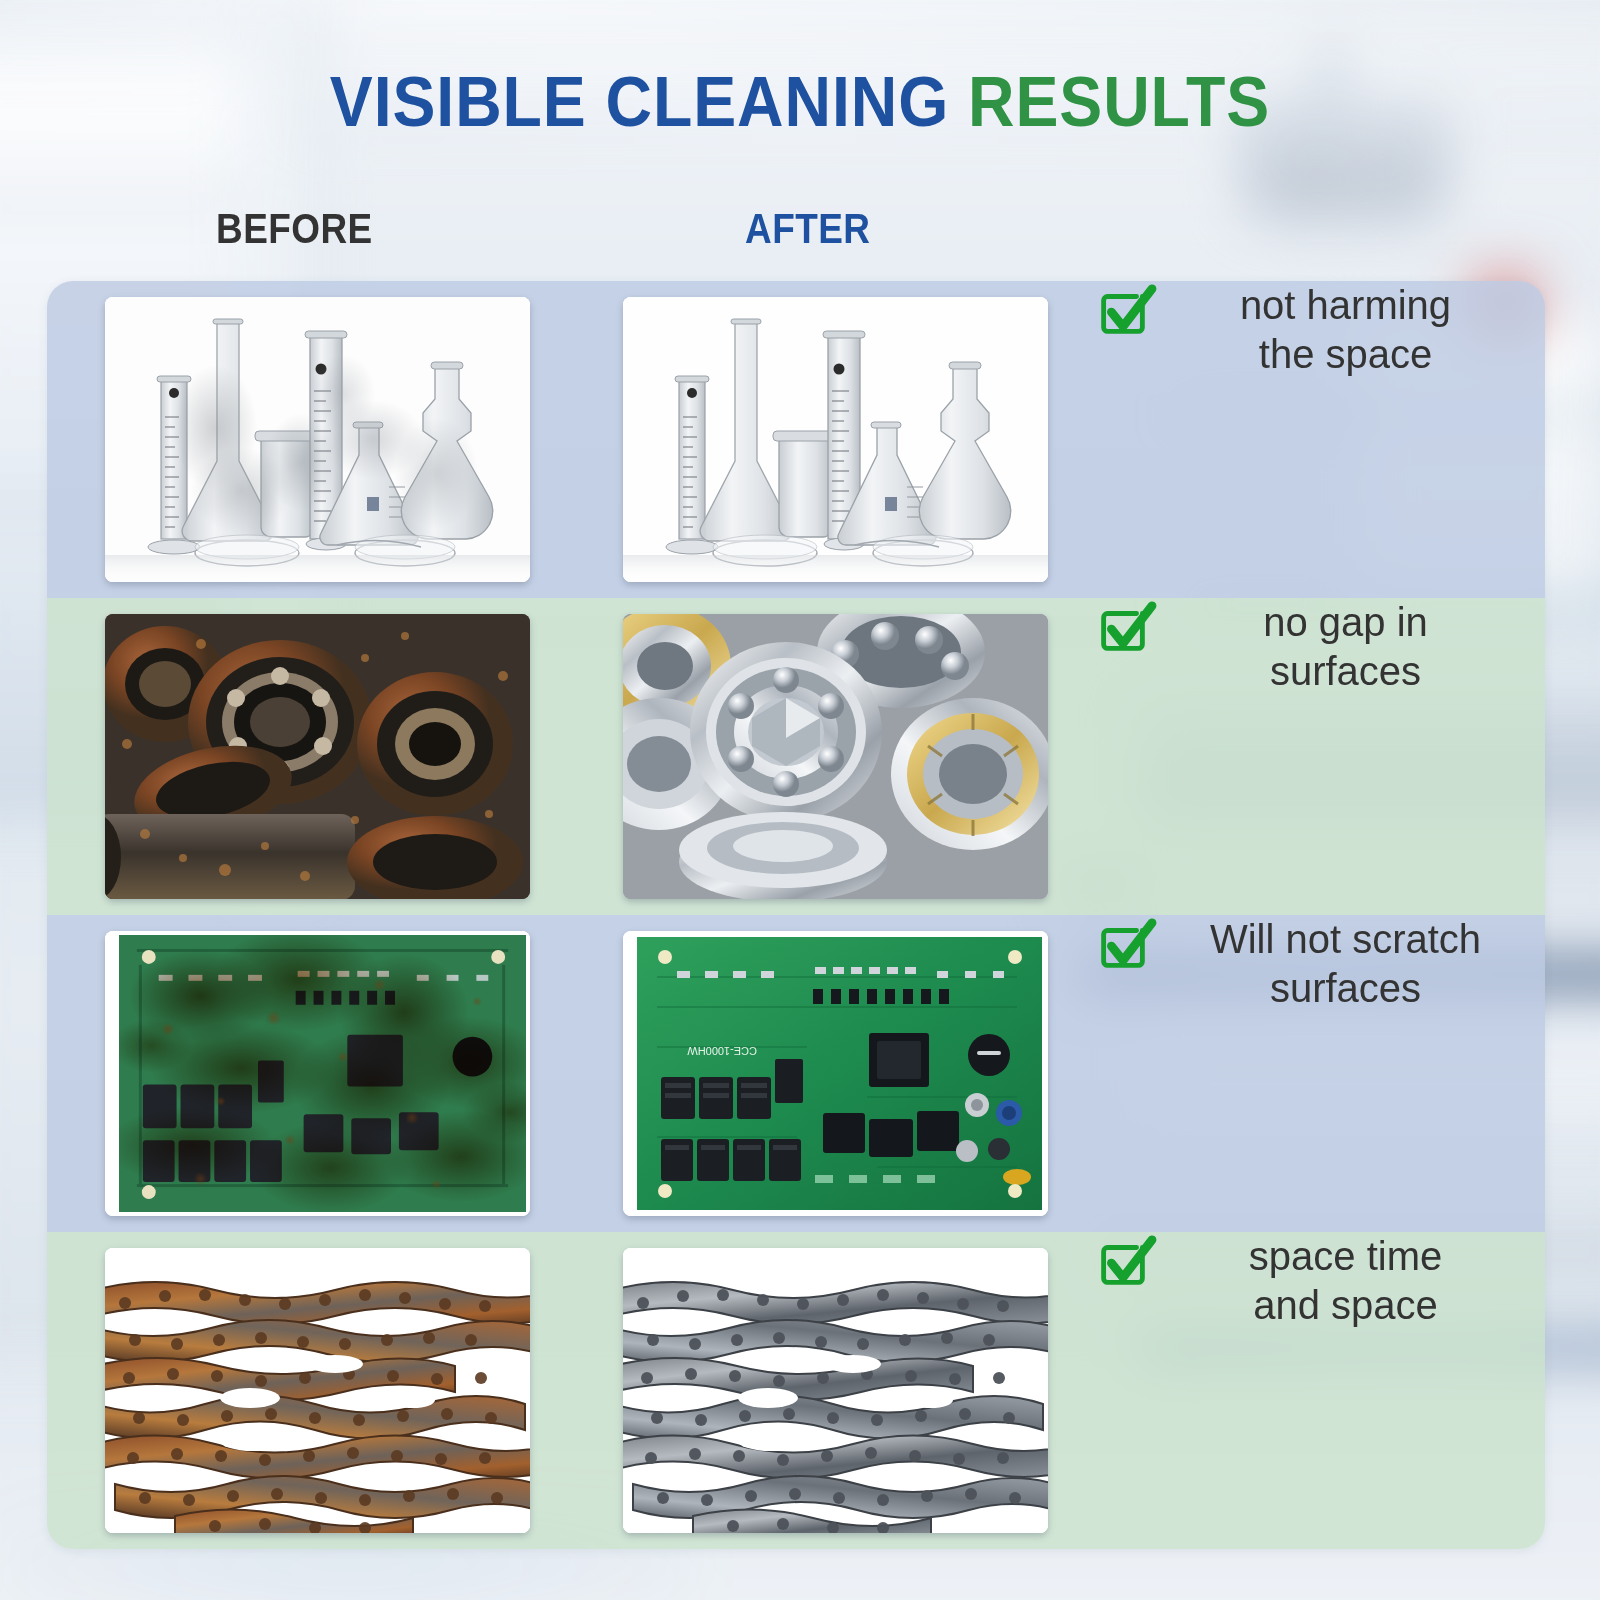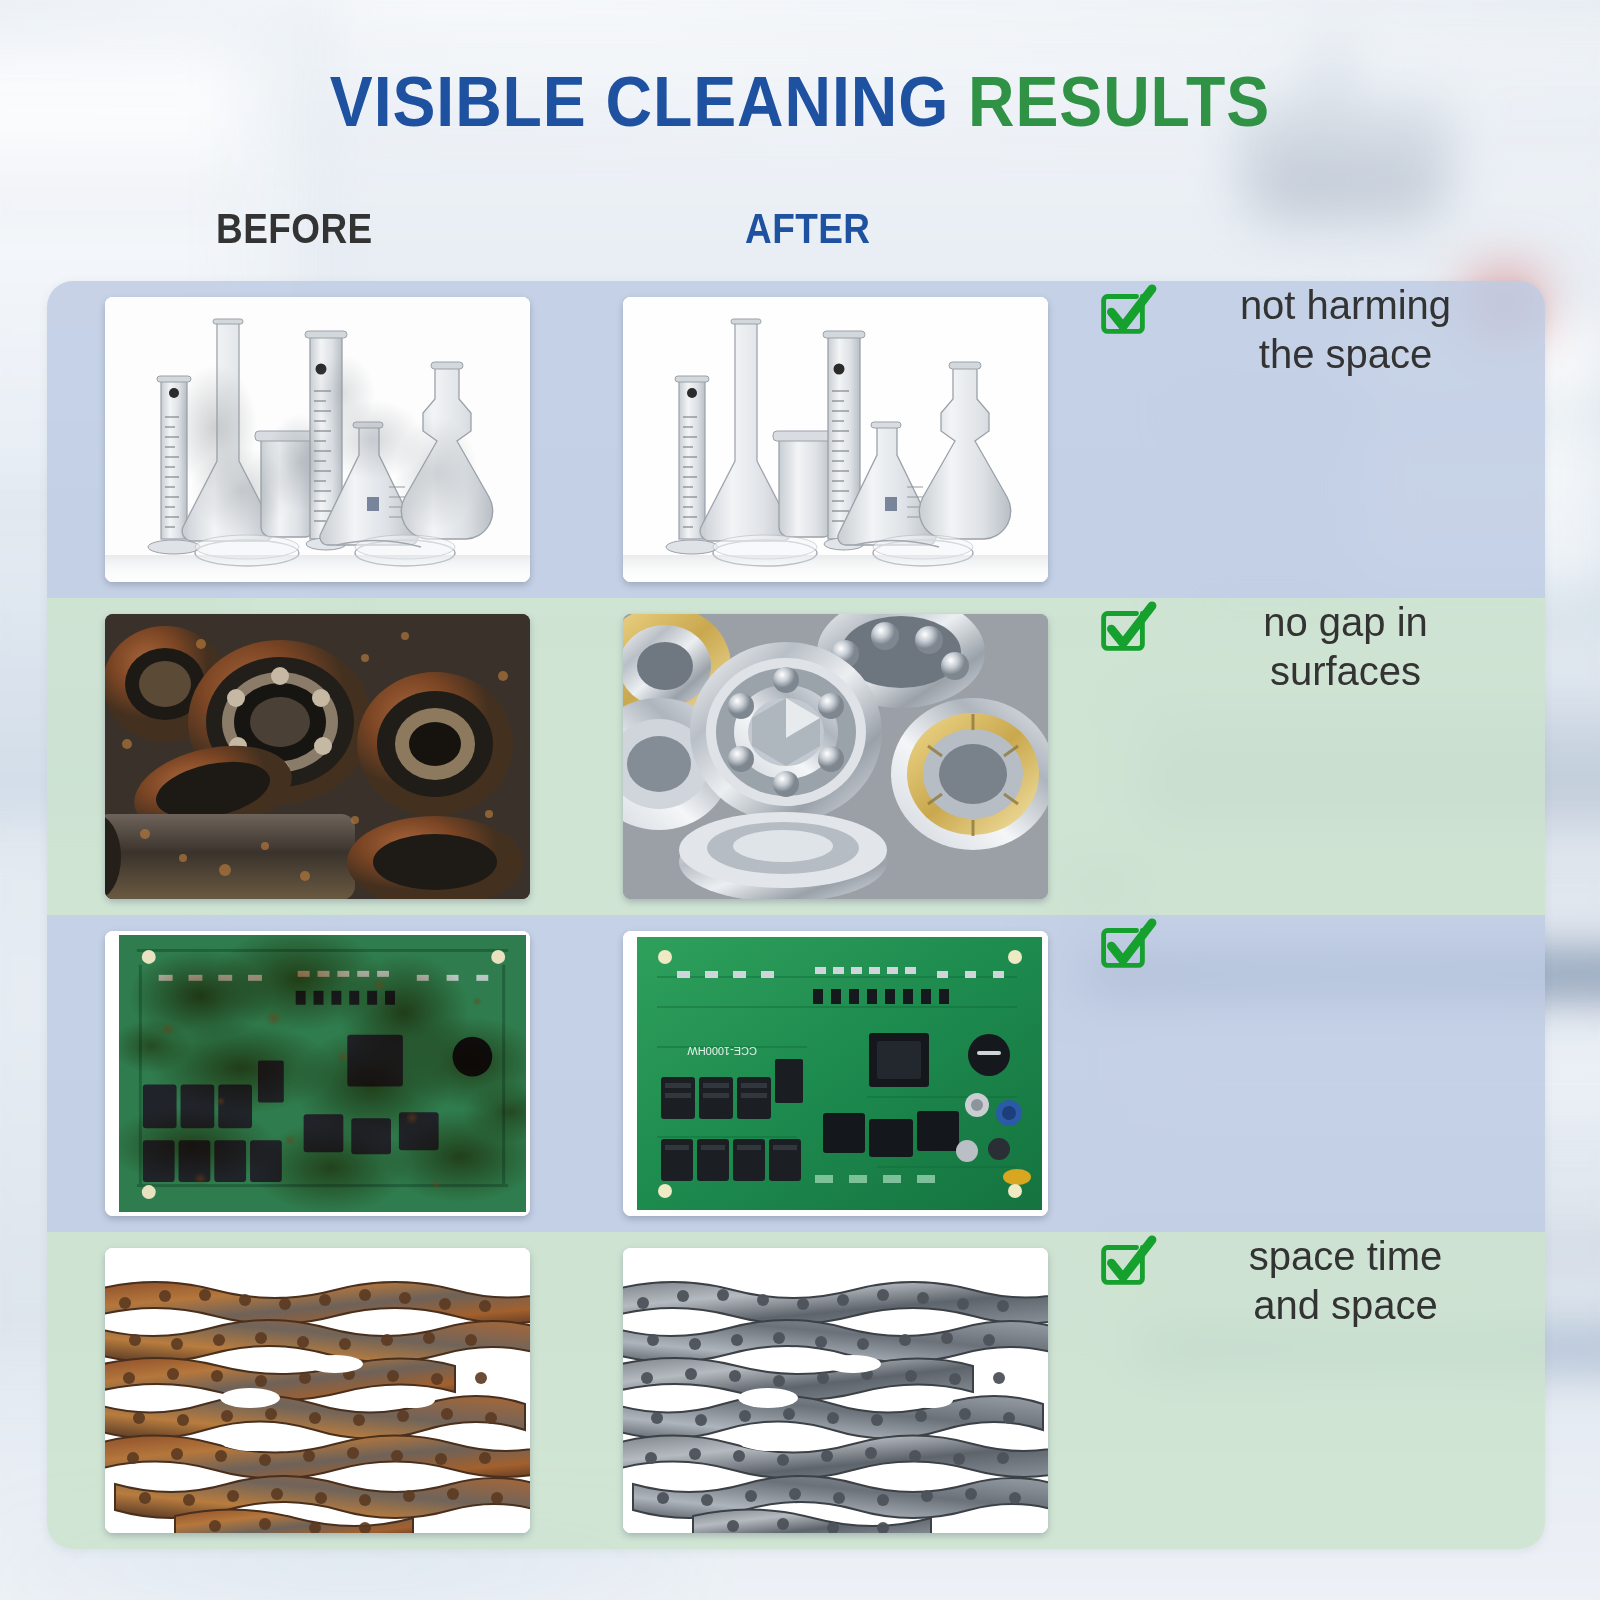--- a/index.html
+++ b/index.html
@@ -698,20 +698,24 @@
         </div>
       </div>
     </div>
 
     <div class="feature">
       <span class="chk">
         <svg viewBox="0 0 64 64">
           <path d="M52 16 V48 a4 4 0 0 1 -4 4 H16 a4 4 0 0 1 -4 -4 V20 a4 4 0 0 1 4 -4 H46" fill="none" stroke="#16a02e" stroke-width="5" stroke-linecap="round"></path>
           <path d="M20 32 L32 47 L62 8" fill="none" stroke="#16a02e" stroke-width="9" stroke-linecap="round" stroke-linejoin="round"></path>
         </svg>
+      </span>
+      <span class="ftext">
+        <span>Will not scratch</span><br>
+        <span>surfaces</span>
       </span>
     </div>
   </div>
 
   <div class="row green">
     <div class="panel left">
       <div class="ph chain-rusty">
         <svg viewBox="0 0 425 285" preserveAspectRatio="none" style="width:100%;height:100%">
           <defs>
             <linearGradient id="rustLink" x1="0" y1="0" x2="1" y2="1">

